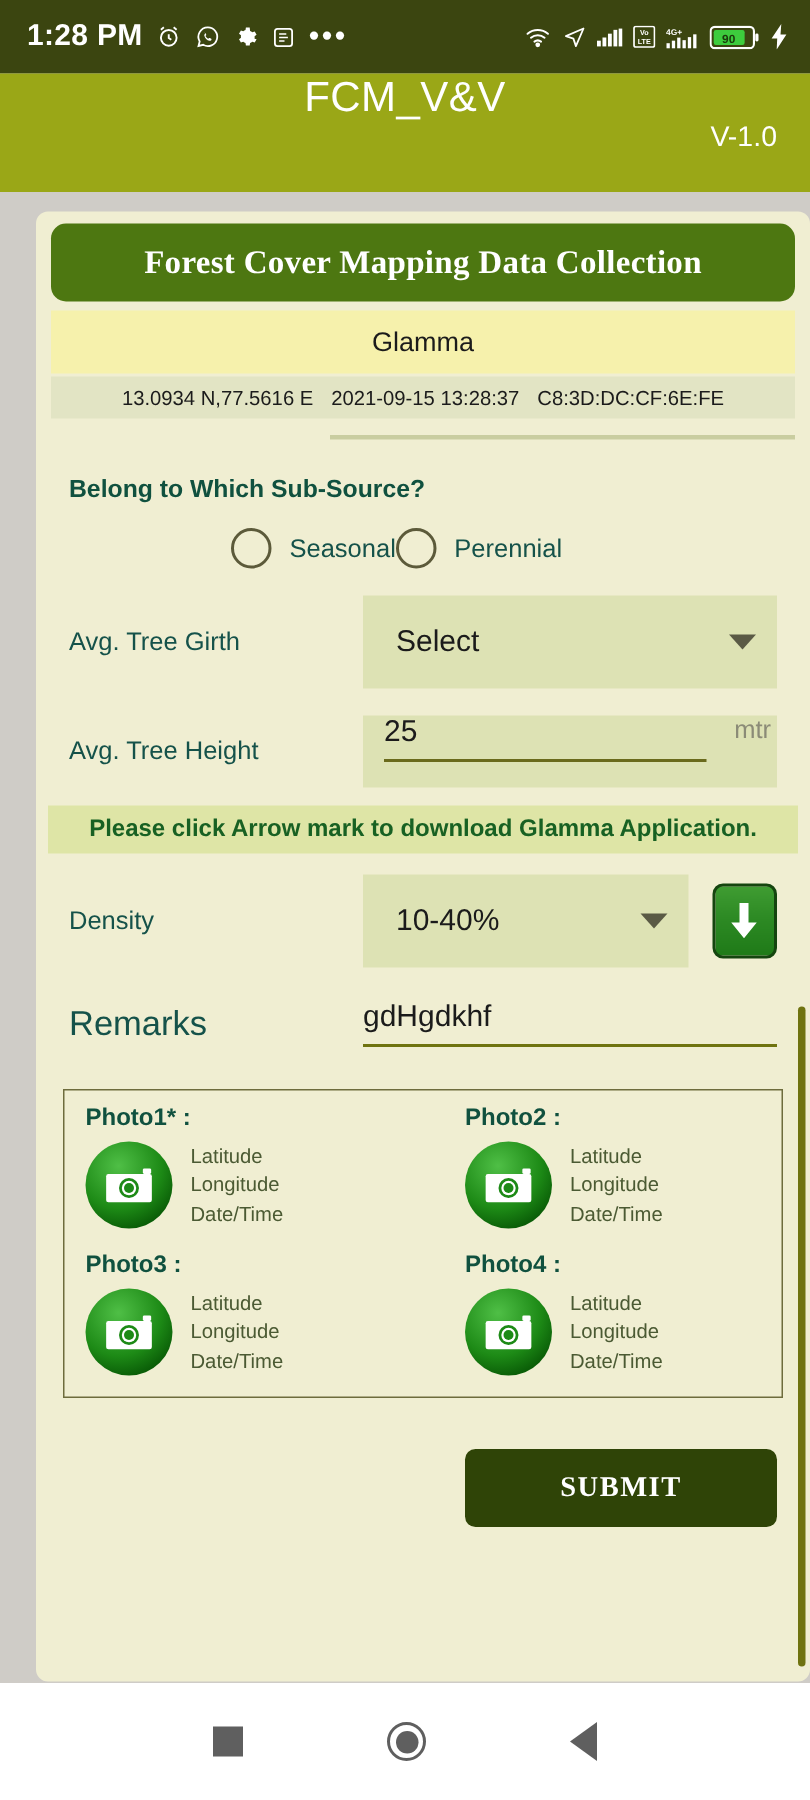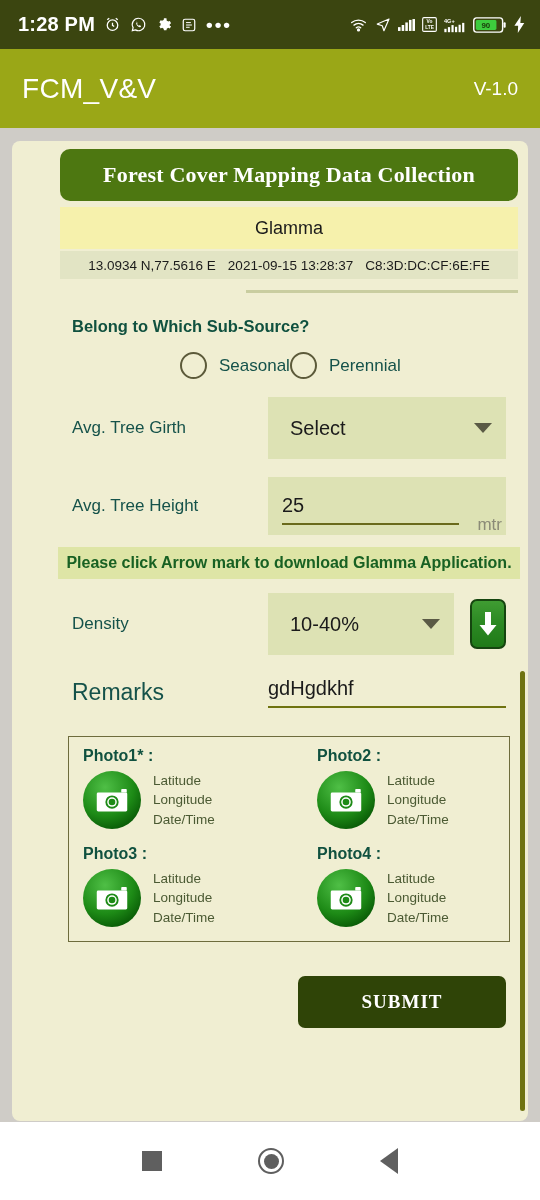--- a/index.html
+++ b/index.html
@@ -26,32 +26,32 @@
   .sb-ic { display: inline-flex; align-items: center; justify-content: center; }
   .sb-dots { font-size: 19px; letter-spacing: 2px; line-height: 10px; font-weight: bold; }
 
   
   .appbar {
     position: absolute; top: 49px; left: 0;
     width: 540px; height: 79px;
     background: #9aa717;
     display: flex; align-items: center;
     padding: 0 22px;
+    flex-direction: column;
   }
   .appbar-title { color: #ffffff; font-size: 28px; font-weight: 500; letter-spacing: .3px; }
   .appbar-version { color: #ffffff; font-size: 19px; margin-left: auto; font-weight: 400; }
 
   
   .card {
-    position: absolute; top: 141px; left: 12px;
+    position: absolute; top: 141px; left: 24px;
     width: 516px; height: 980px;
     background: #f0eed2;
     border-radius: 8px;
     overflow: hidden;
-    padding-left: 38px;
   }
   .card-title {
     margin: 8px 10px 0 10px;
     height: 52px;
     background: #4d7711;
     border-radius: 10px;
     display: flex; align-items: center; justify-content: center;
     color: #ffffff;
     font-family: "Liberation Serif", serif;
     font-size: 22px; font-weight: bold;
@@ -102,22 +102,22 @@
   }
   .select-value { font-size: 20px; color: #1b1b1b; }
   .caret {
     margin-left: auto;
     width: 0; height: 0;
     border-left: 9px solid transparent;
     border-right: 9px solid transparent;
     border-top: 10px solid #5a5a45;
   }
   .input-box {
-    flex: 1; height: 58px; background: #dde2b4;
-    display: flex; align-items: flex-end;
+    flex: 1; height: 48px; background: #dde2b4;
+    display: flex; align-items: flex-start;
     padding: 0 4px 0 14px;
   }
   .input-inner {
     flex: 1; display: flex; align-items: baseline;
     border-bottom: 2px solid #6a6a1c;
     padding-bottom: 6px; margin-bottom: 10px;
   }
   .input-val { font-size: 20px; color: #1b1b1b; }
   .input-unit { margin-left: 10px; font-size: 17px; color: #8b8b77; padding-left: 8px; }
 

